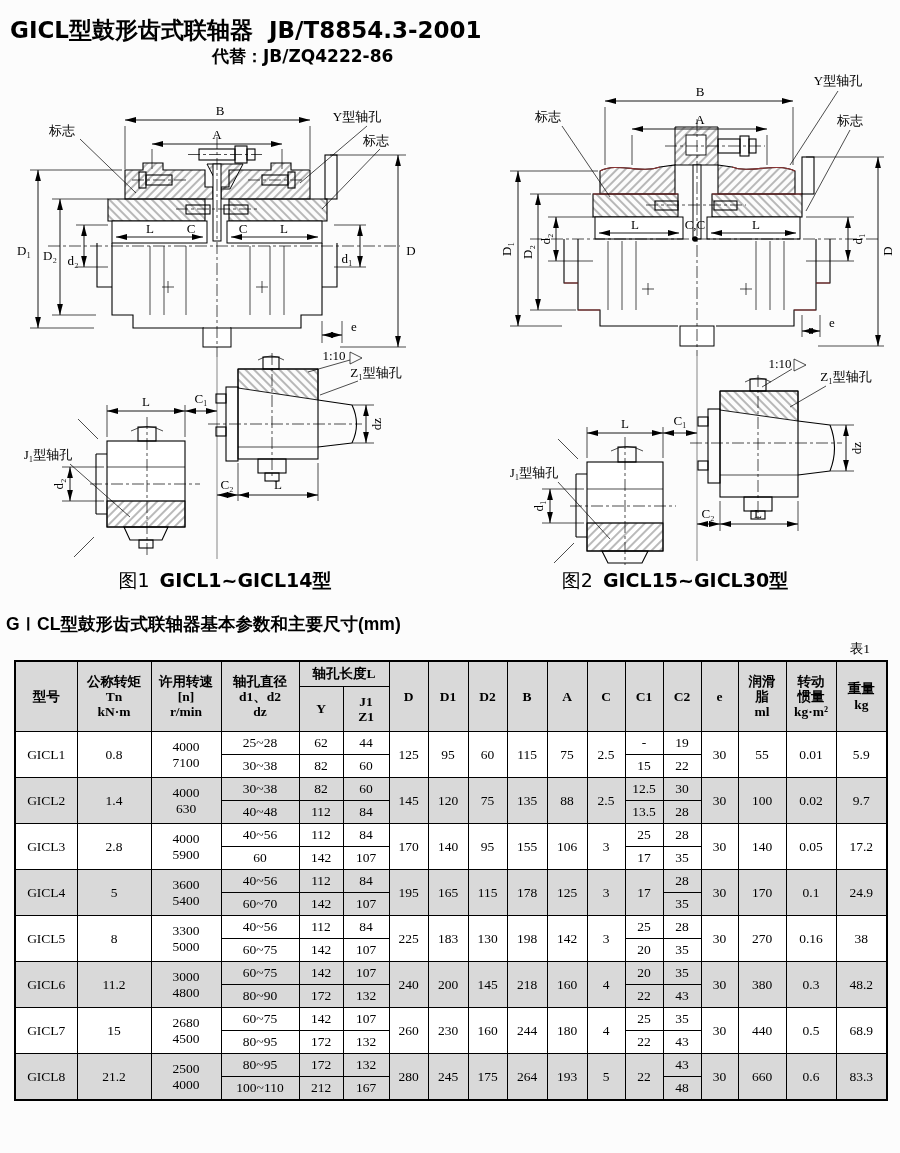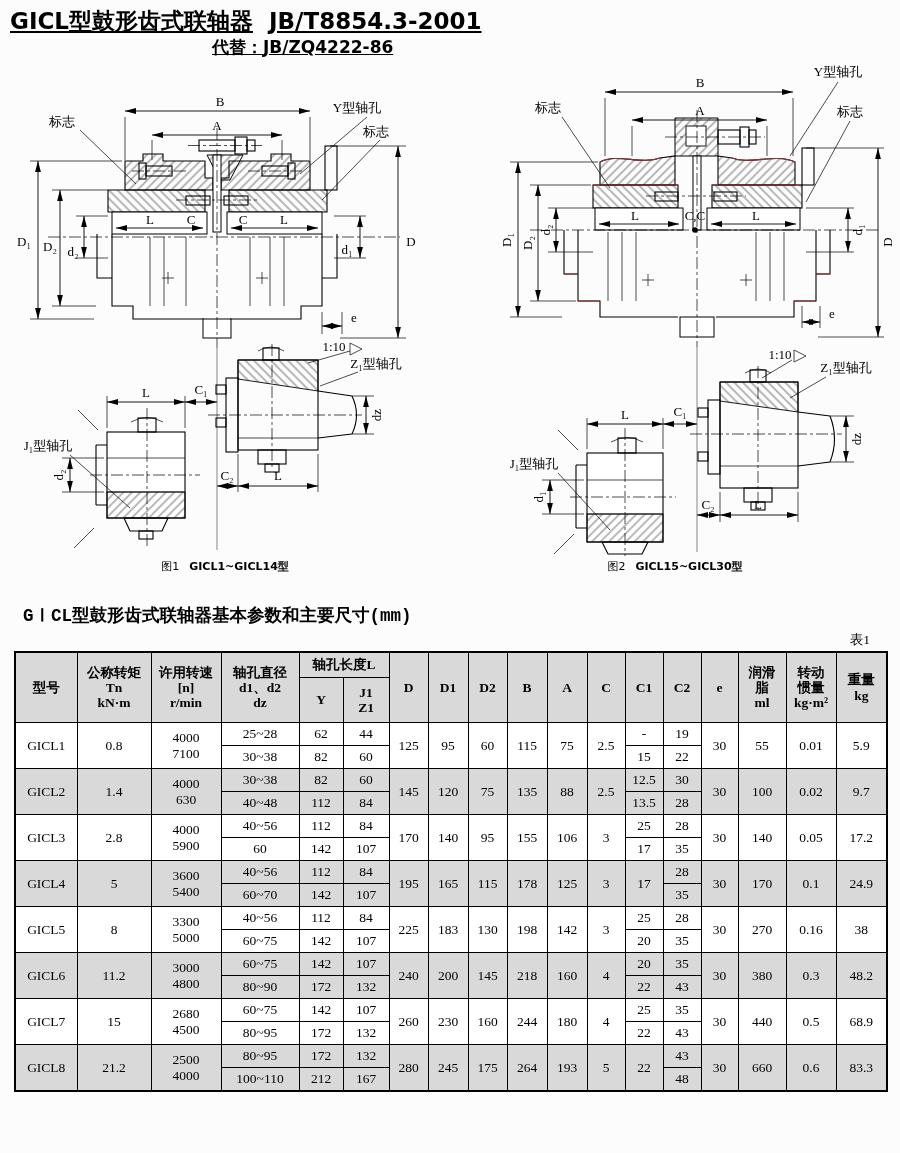--- a/index.html
+++ b/index.html
@@ -1,19 +1,19 @@
 <!DOCTYPE html>
 <html lang="zh"><head>
 <meta charset="utf-8">
 <style>
   html,body{margin:0;padding:0;}
   body{width:900px;height:1153px;background:#fcfcfc;color:#000;overflow:hidden;
        font-family:"Liberation Serif","DejaVu Serif",serif;}
   
-  .hdr{padding-top:6px;text-decoration:underline;}
+  .hdr{padding-top:15px;}
   .t1{font-family:"DejaVu Sans","Liberation Sans",sans-serif;font-weight:bold;
       font-size:23px;margin-left:10px;height:30px;}
   .t1 .std{margin-left:16px;}
   .t2,.t3{font-family:"DejaVu Sans","Liberation Sans",sans-serif;font-weight:bold;
       font-size:17px;height:24px;}
   .t2{margin-left:212px;}
   .t3{margin-left:260px;}
   
   .figs{display:flex;}
   .figbox{width:450px;height:497px;}
@@ -21,24 +21,24 @@
   .o{fill:none;stroke:#000;stroke-width:1.1;}
   .thin{fill:none;stroke:#000;stroke-width:0.7;}
   .ext{stroke:#000;stroke-width:0.7;}
   .dim{stroke:#000;stroke-width:0.9;}
   .cl{stroke:#000;stroke-width:0.7;stroke-dasharray:12 3 3 3;fill:none;}
   .red{stroke:#8e3535;stroke-width:1.1;fill:none;}
   .t{font-family:"Liberation Serif","DejaVu Serif",serif;font-size:13px;fill:#000;}
   .tc{font-family:"Liberation Serif","DejaVu Serif",serif;font-size:13px;fill:#000;}
   .caps{display:flex;height:22px;margin-top:2px;}
   .cap{width:450px;text-align:center;font-family:"DejaVu Sans","Liberation Sans",sans-serif;
-       font-weight:bold;font-size:11px;}
+       font-weight:bold;font-size:19px;}
   .cap .no{margin-right:10px;font-weight:normal;}
   
-  .sec{margin:22px 0 0 23px;font-family:Liberation Mono, monospace;
+  .sec{margin:22px 0 0 6px;font-family:Liberation Sans, sans-serif;
        font-weight:bold;font-size:17.5px;height:26px;}
   .note{text-align:right;margin:2px 30px 2px 0;font-size:13.5px;height:18px;padding-left:40px;}
   
   table{border-collapse:collapse;margin-left:14px;table-layout:fixed;width:872px;
         border:2px solid #000;}
   th,td{border:1px solid #000;text-align:center;vertical-align:middle;
         padding:0;font-size:13.5px;line-height:1.12;}
   thead th{background:#d9d9d9;font-weight:bold;}
   thead tr.h1 th{height:24px;}
   thead tr.h2 th{height:44px;}

